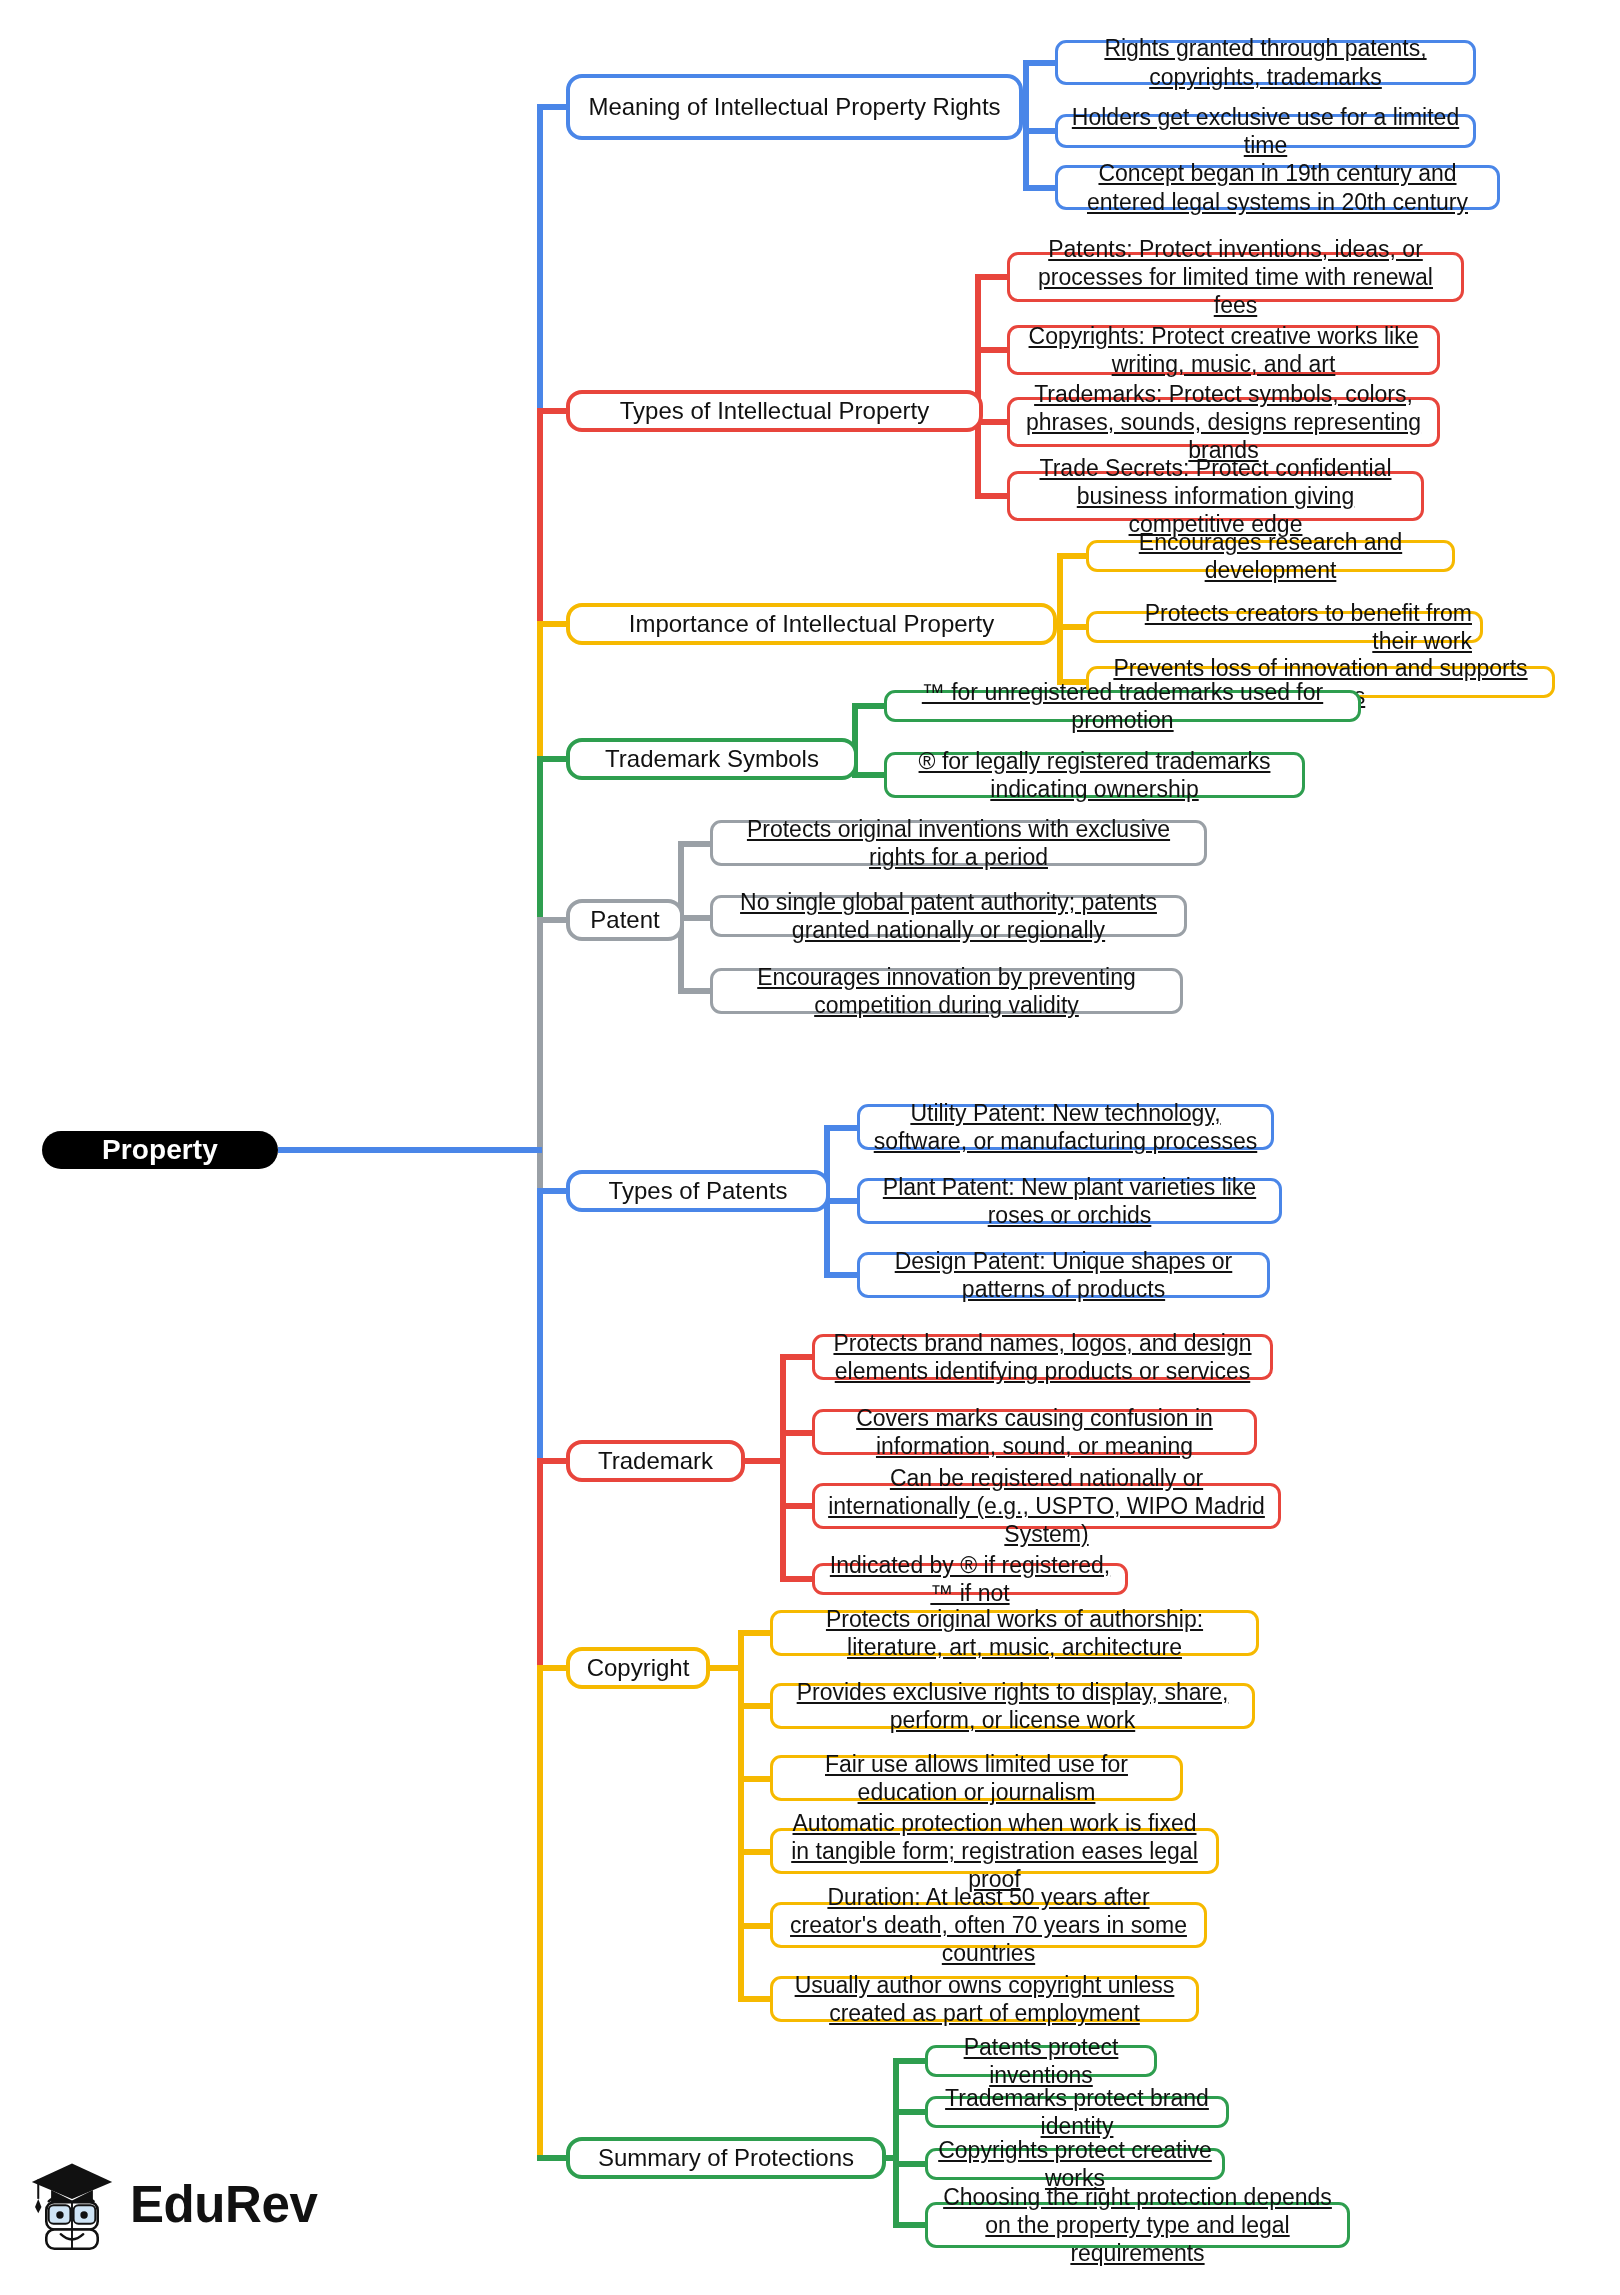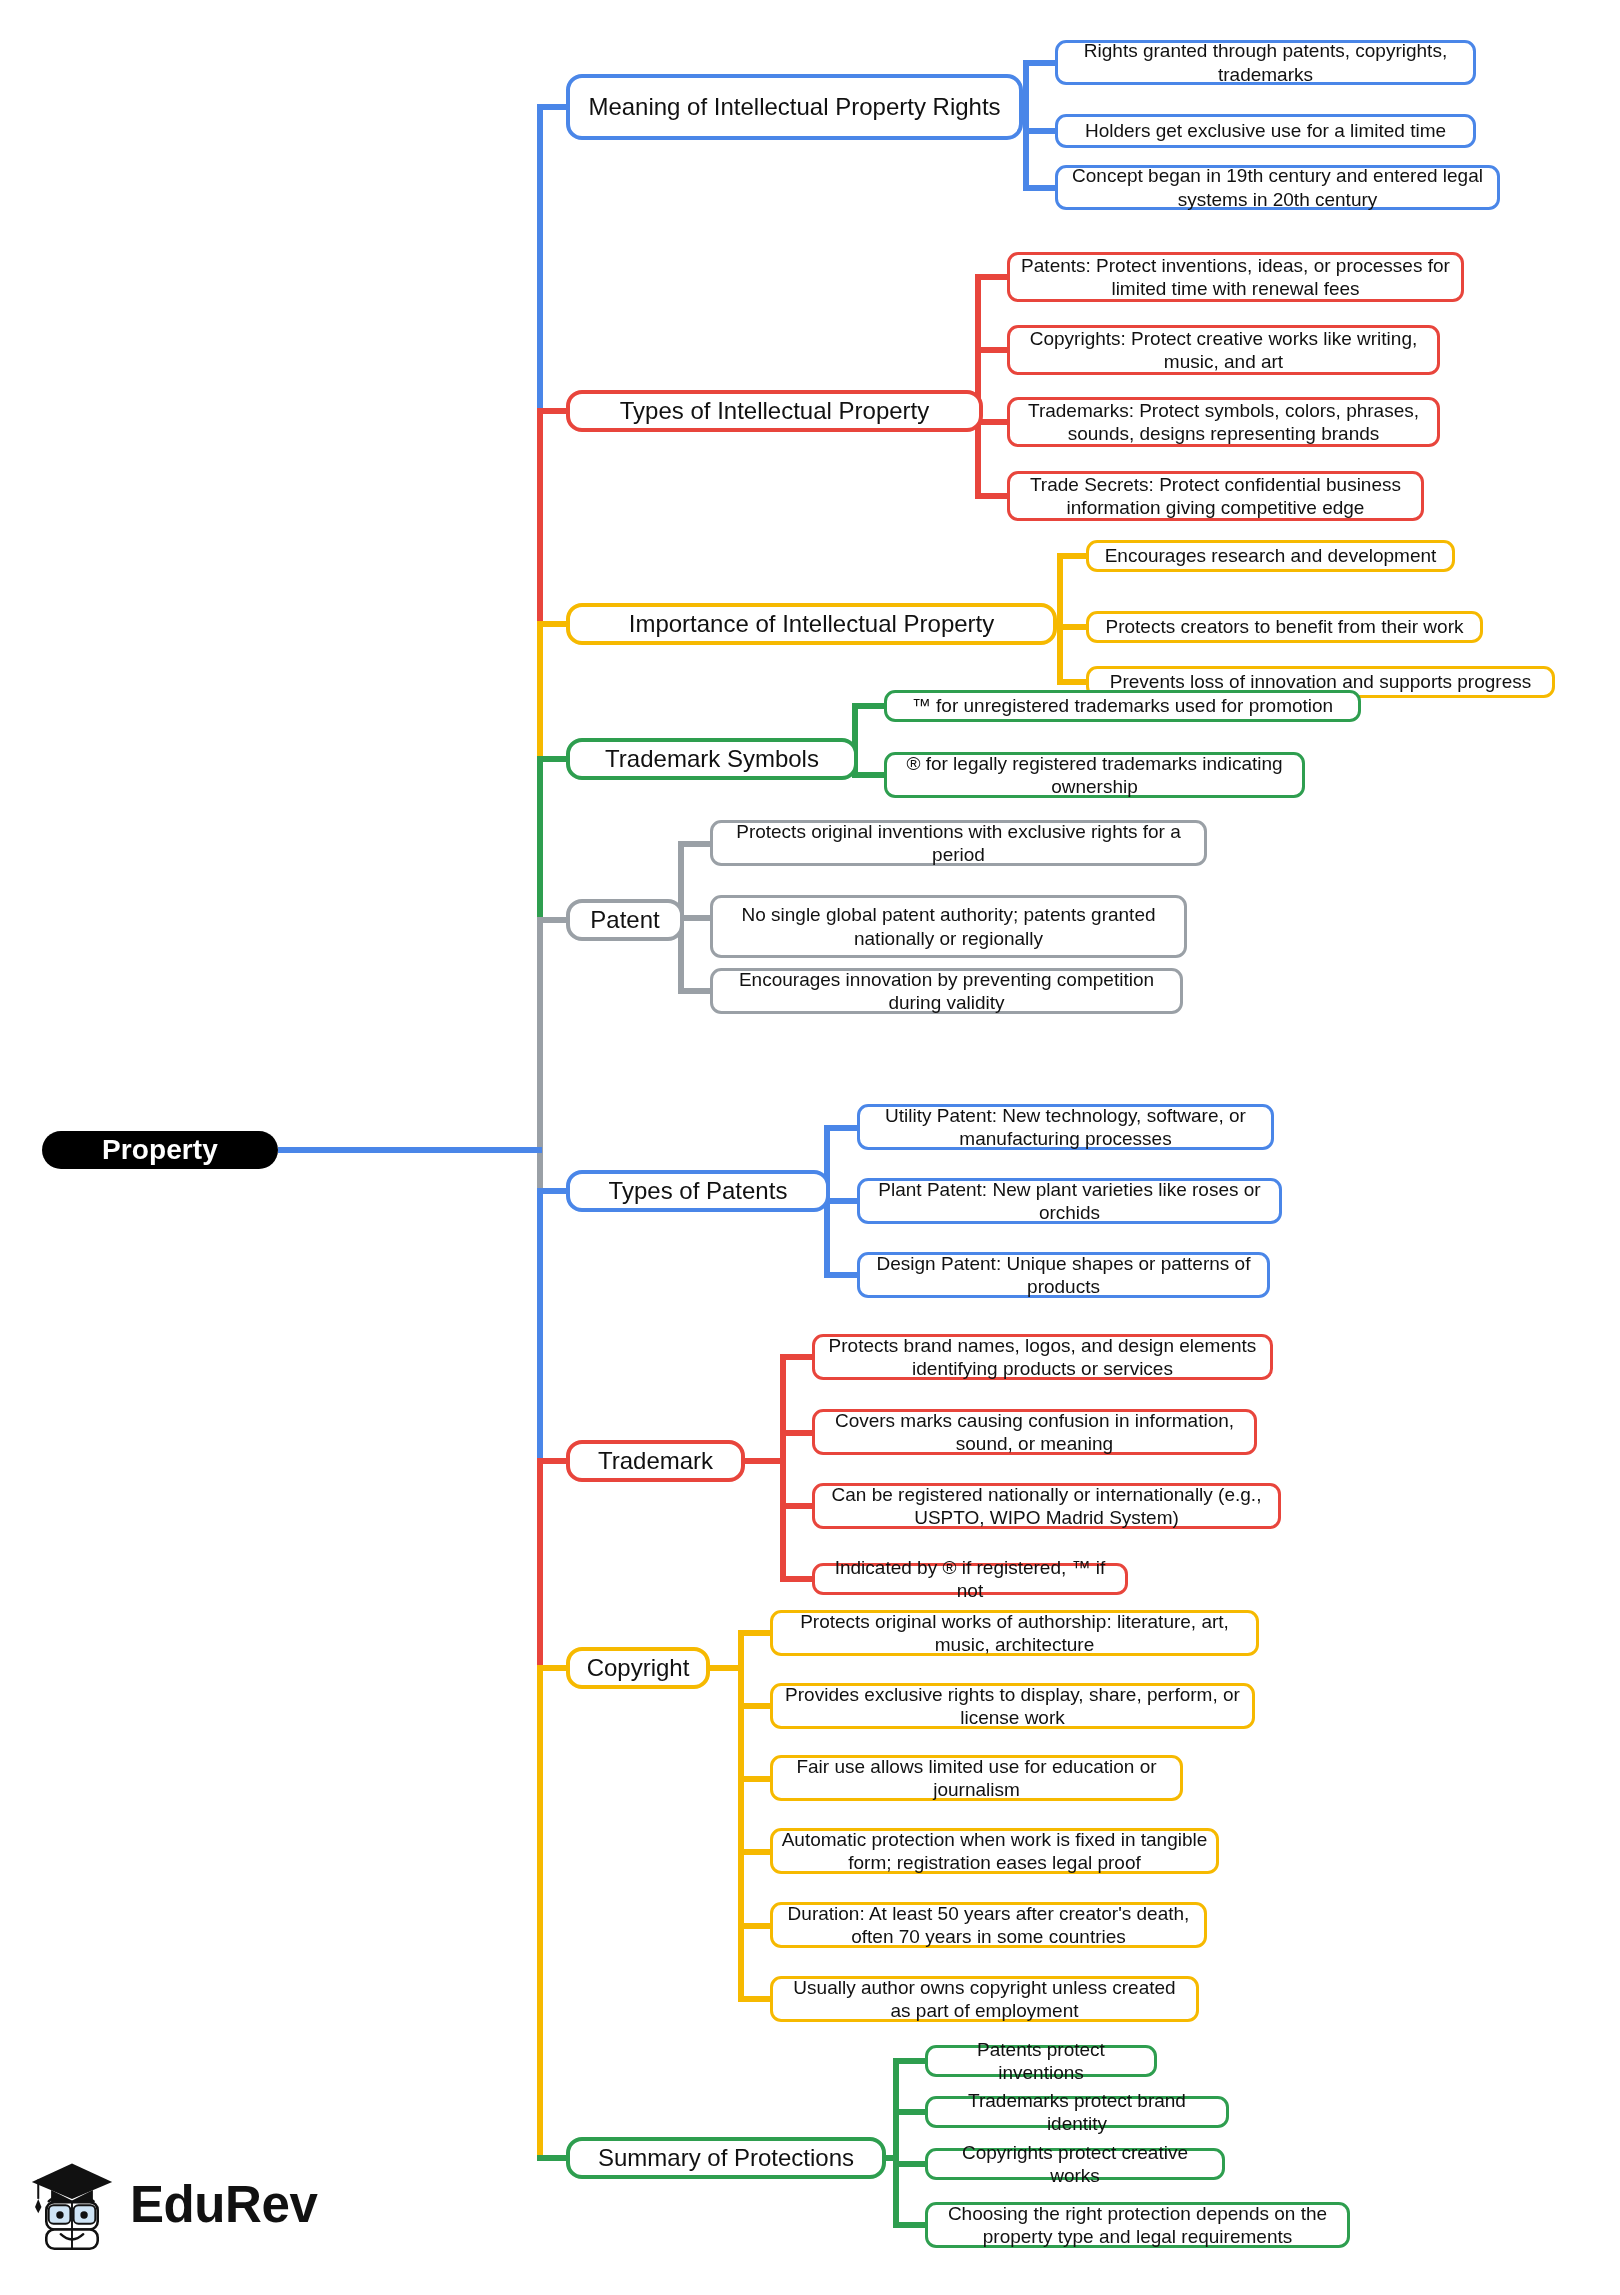--- a/index.html
+++ b/index.html
@@ -39,21 +39,21 @@
     background:#000000;
     border:none;
     border-radius:21px;
     color:#ffffff;
     font-weight:bold;
     font-size:28px;
     letter-spacing:0.1px;
     padding:0 16px;
   }
   .branch{font-size:24px;border-width:4px;border-radius:16px;}
-  .leaf{font-size:19px;border-width:3.2px;border-radius:11.2px;}
+  .leaf{font-size:23px;border-width:3.2px;border-radius:11.2px;text-decoration:underline;}
 
   
   .c-blue  {border-color:#4a86e8;}
   .c-red   {border-color:#e8453c;}
   .c-amber {border-color:#f6b900;}
   .c-green {border-color:#2e9e4f;}
   .c-gray  {border-color:#9aa0a6;}
   .l-blue  {background:#4a86e8;}
   .l-red   {background:#e8453c;}
   .l-amber {background:#f6b900;}
@@ -206,21 +206,21 @@
       </div>
       <div class="node leaf c-green" style="left:884px;top:752px;width:421px;height:46px;">
         <span>® for legally registered trademarks indicating ownership</span>
       </div>
       <div class="node branch c-gray" style="left:566px;top:899px;width:118px;height:42px;">
         <span>Patent</span>
       </div>
       <div class="node leaf c-gray" style="left:710px;top:820px;width:497px;height:46px;">
         <span>Protects original inventions with exclusive rights for a period</span>
       </div>
-      <div class="node leaf c-gray" style="left:710px;top:895px;width:477px;height:63px;text-align:center;">
+      <div class="node leaf c-gray" style="left:710px;top:895px;width:477px;height:42px;text-align:center;">
         <span>No single global patent authority; patents granted nationally or regionally</span>
       </div>
       <div class="node leaf c-gray" style="left:710px;top:968px;width:473px;height:46px;">
         <span>Encourages innovation by preventing competition during validity</span>
       </div>
       <div class="node branch c-blue" style="left:566px;top:1170px;width:264px;height:42px;">
         <span>Types of Patents</span>
       </div>
       <div class="node leaf c-blue" style="left:857px;top:1104px;width:417px;height:46px;">
         <span>Utility Patent: New technology, software, or manufacturing processes</span>

